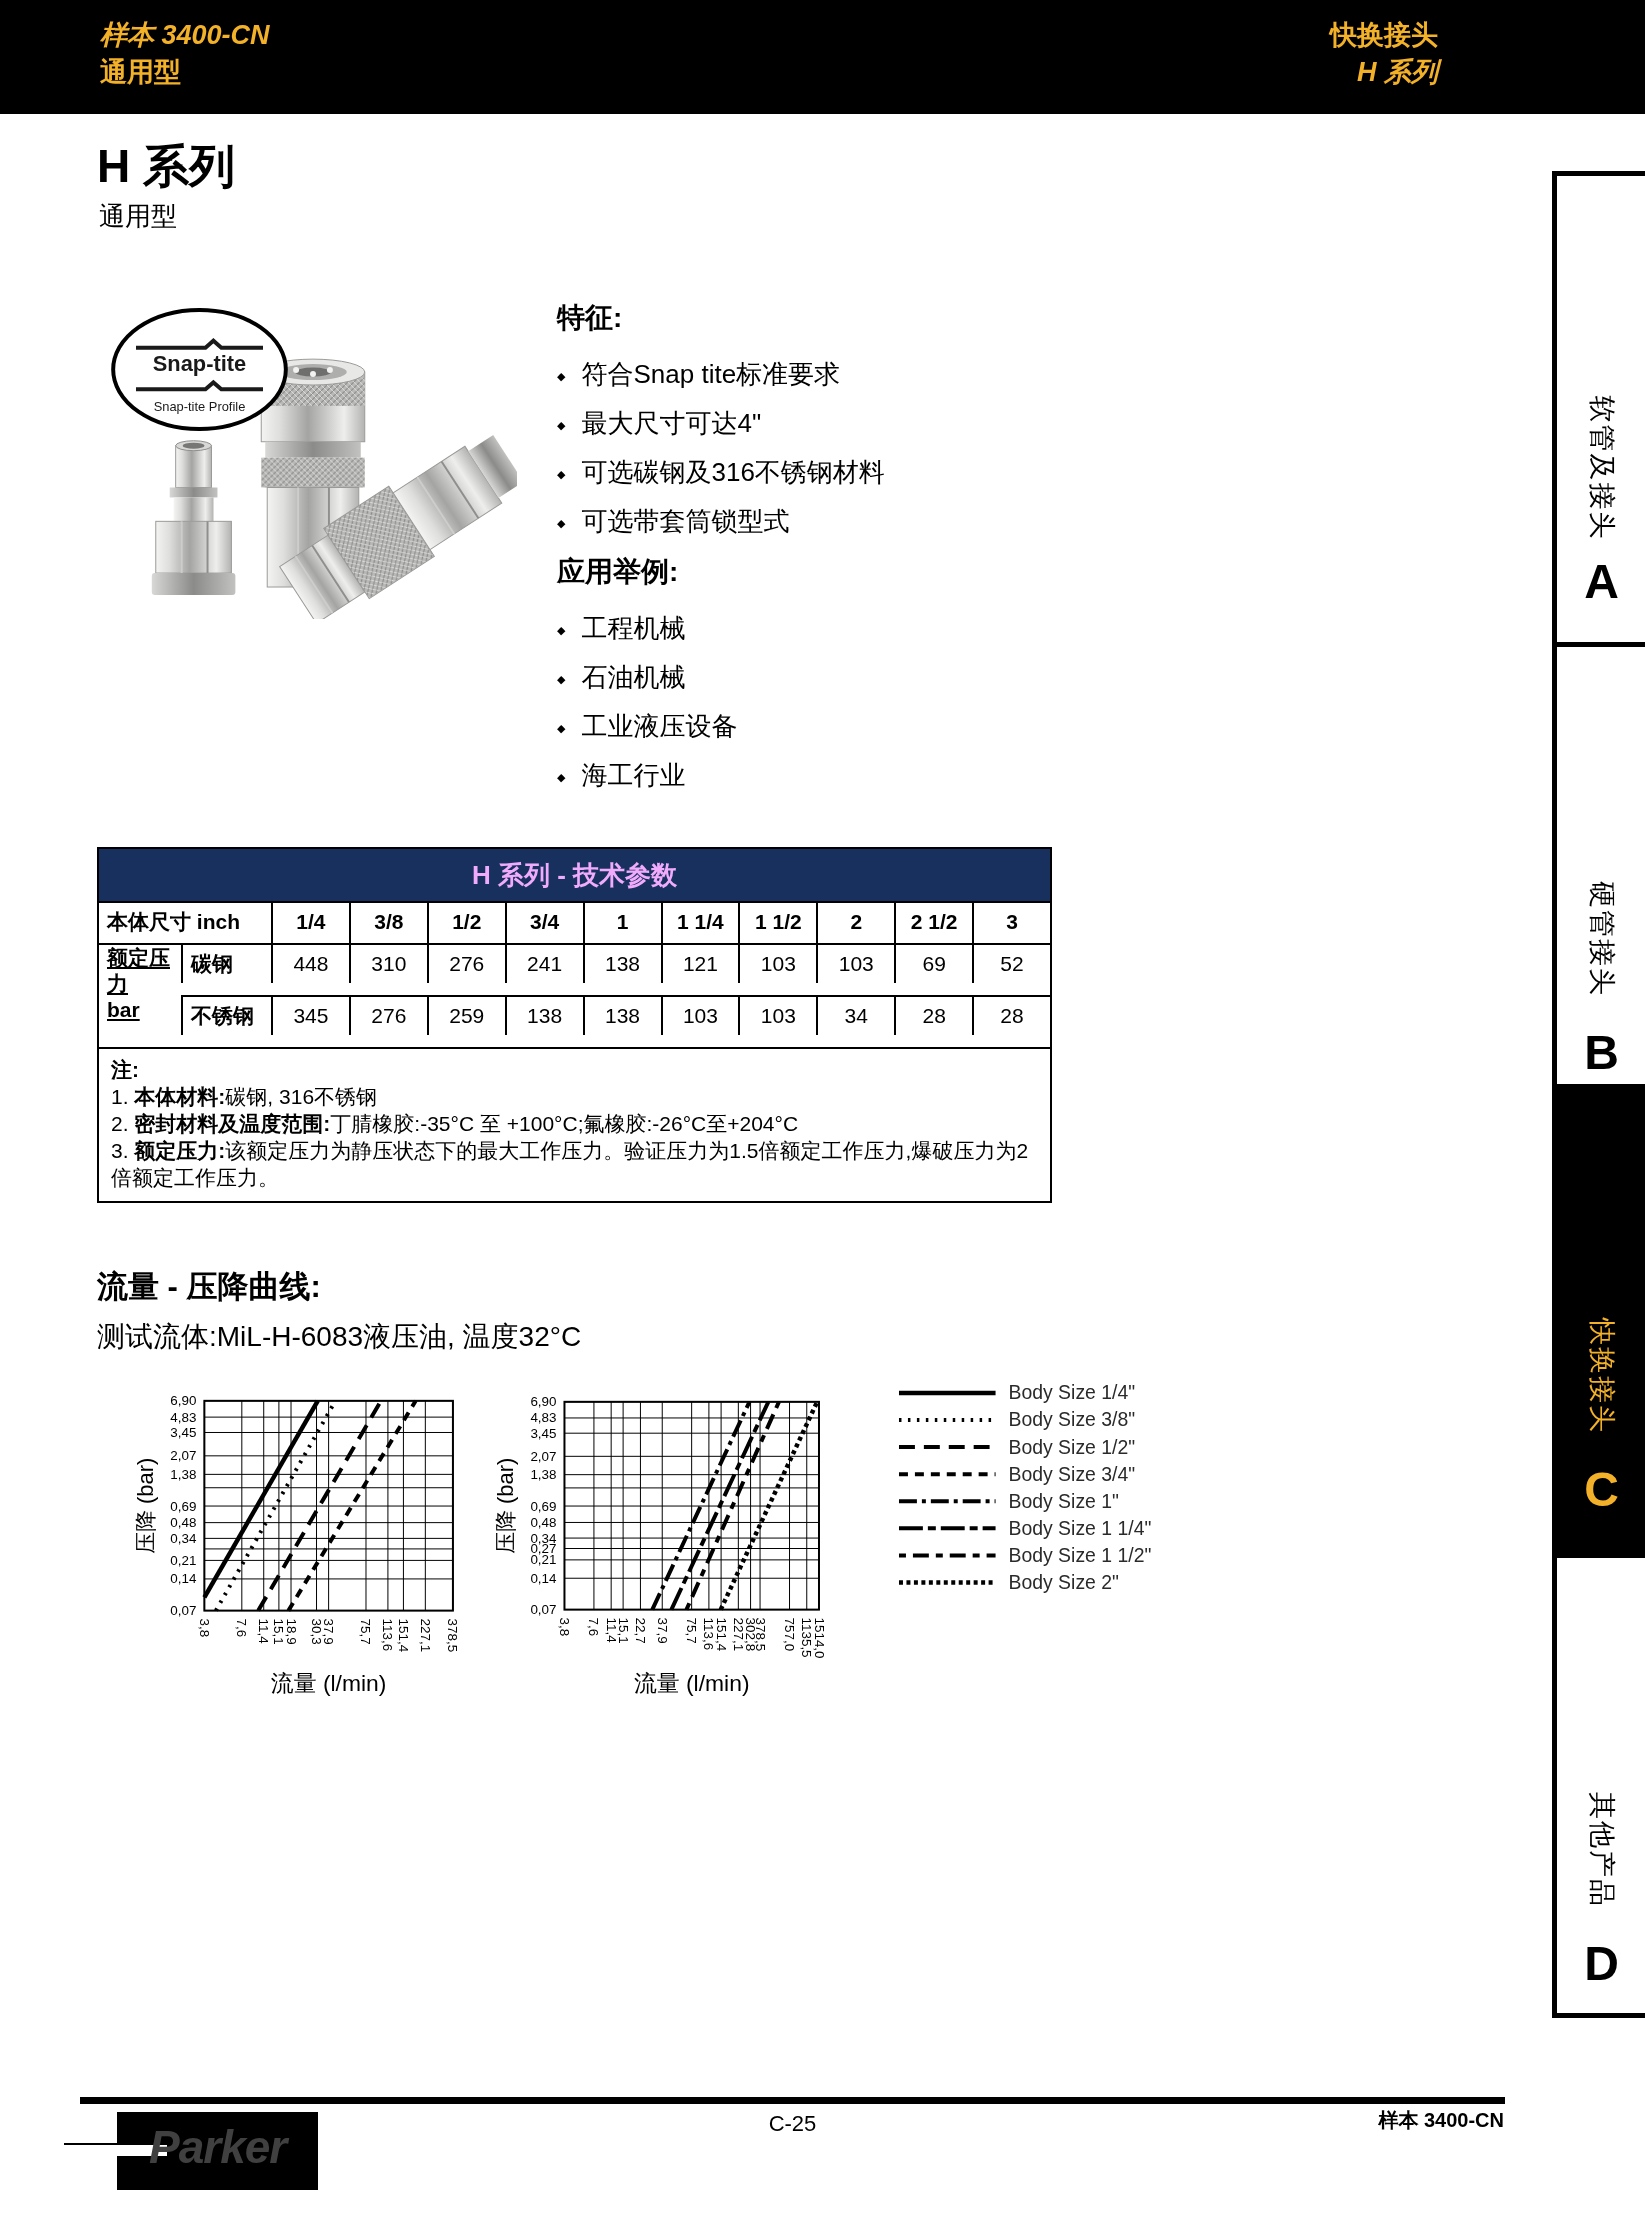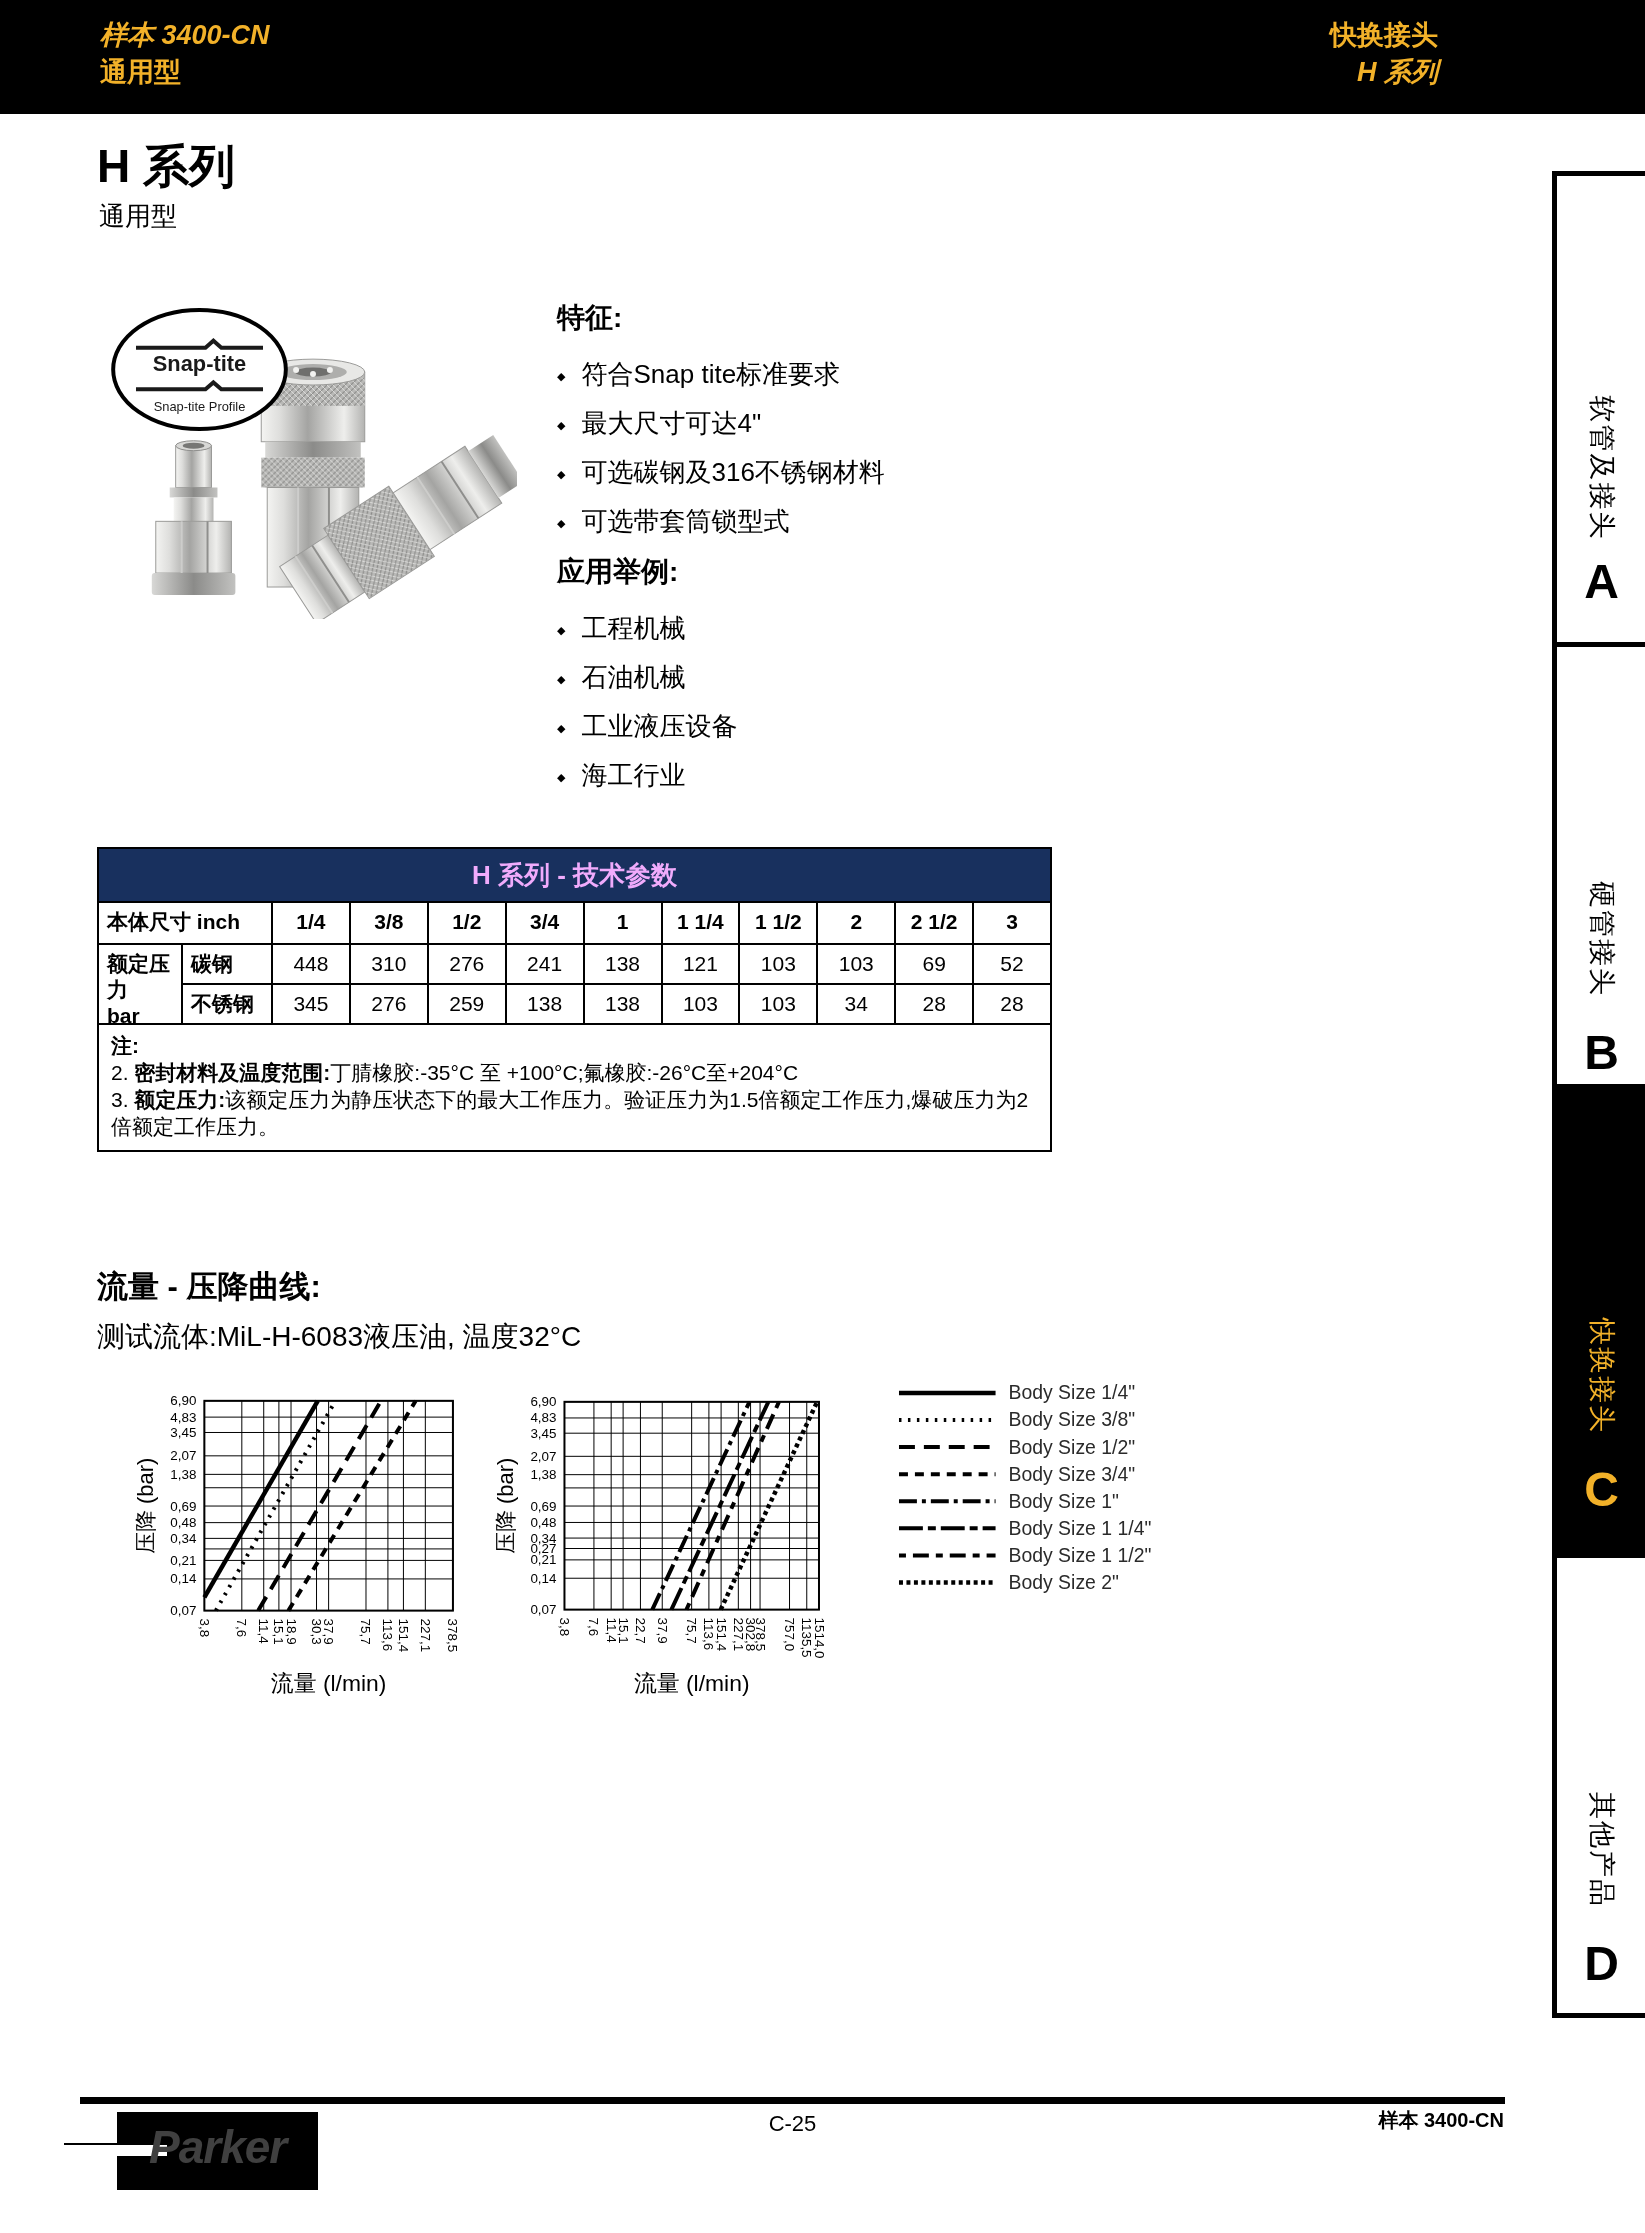--- a/index.html
+++ b/index.html
@@ -28,21 +28,21 @@
   .tblwrap{position:absolute;left:97px;top:847px;width:955px;}
   .tbl-title{box-sizing:border-box;height:54px;background:#18305E;border:2px solid #000;border-bottom:none;
              color:#f0abfc;font-size:26px;font-weight:bold;text-align:center;line-height:52px;}
   .grid{display:grid;grid-template-columns:82px 90px repeat(10,1fr);border:2px solid #000;}
   .grid>div{box-sizing:border-box;border-left:2px solid #000;border-top:2px solid #000;
             height:40px;line-height:37px;font-size:21px;text-align:center;overflow:hidden;}
   .grid>div.nl{border-left:none;}
   .grid>div.nt{border-top:none;}
   .grid .lab{text-align:left;padding-left:8px;font-weight:bold;}
   .grid .szl{grid-column:1/3;}
-  .grid .prl{grid-row:2/4;height:80px;line-height:26px;padding-top:6px;}
+  .grid .prl{grid-row:2/4;height:104px;line-height:26px;text-decoration:underline;}
   .grid .szh{font-weight:bold;}
   .notes{box-sizing:border-box;border:2px solid #000;border-top:none;padding:7px 12px 10px 12px;
          font-size:21px;line-height:27px;}
   .notes b{font-weight:bold;}
   
   .curves-hd{position:absolute;left:97px;top:1266px;font-size:31px;font-weight:bold;}
   .curves-sub{position:absolute;left:97px;top:1318px;font-size:28px;}
   .chart{position:absolute;top:1371px;}
   #chart1{left:60px;}
   #chart2{left:430px;}
@@ -216,20 +216,21 @@
       <div>138</div>
       <div>138</div>
       <div>103</div>
       <div>103</div>
       <div>34</div>
       <div>28</div>
       <div>28</div>
     </div>
     <div class="notes">
       <div><b>注:</b></div>
+      <div><span>1. </span><b>本体材料:</b><span>碳钢, 316不锈钢</span></div>
       <div><span>2. </span><b>密封材料及温度范围:</b><span>丁腈橡胶:-35°C 至 +100°C;氟橡胶:-26°C至+204°C</span></div>
       <div><span>3. </span><b>额定压力:</b><span>该额定压力为静压状态下的最大工作压力。验证压力为1.5倍额定工作压力,爆破压力为2倍额定工作压力。</span></div>
     </div>
   </div>
 
   <div class="curves-hd">流量 - 压降曲线:</div>
   <div class="curves-sub">测试流体:MiL-H-6083液压油, 温度32°C</div>
 
   <svg id="chart1" class="chart" width="418" height="343" viewBox="0 0 420 345">
       <line x1="145" y1="30" x2="145" y2="241" stroke="#000" stroke-width="1"></line>

